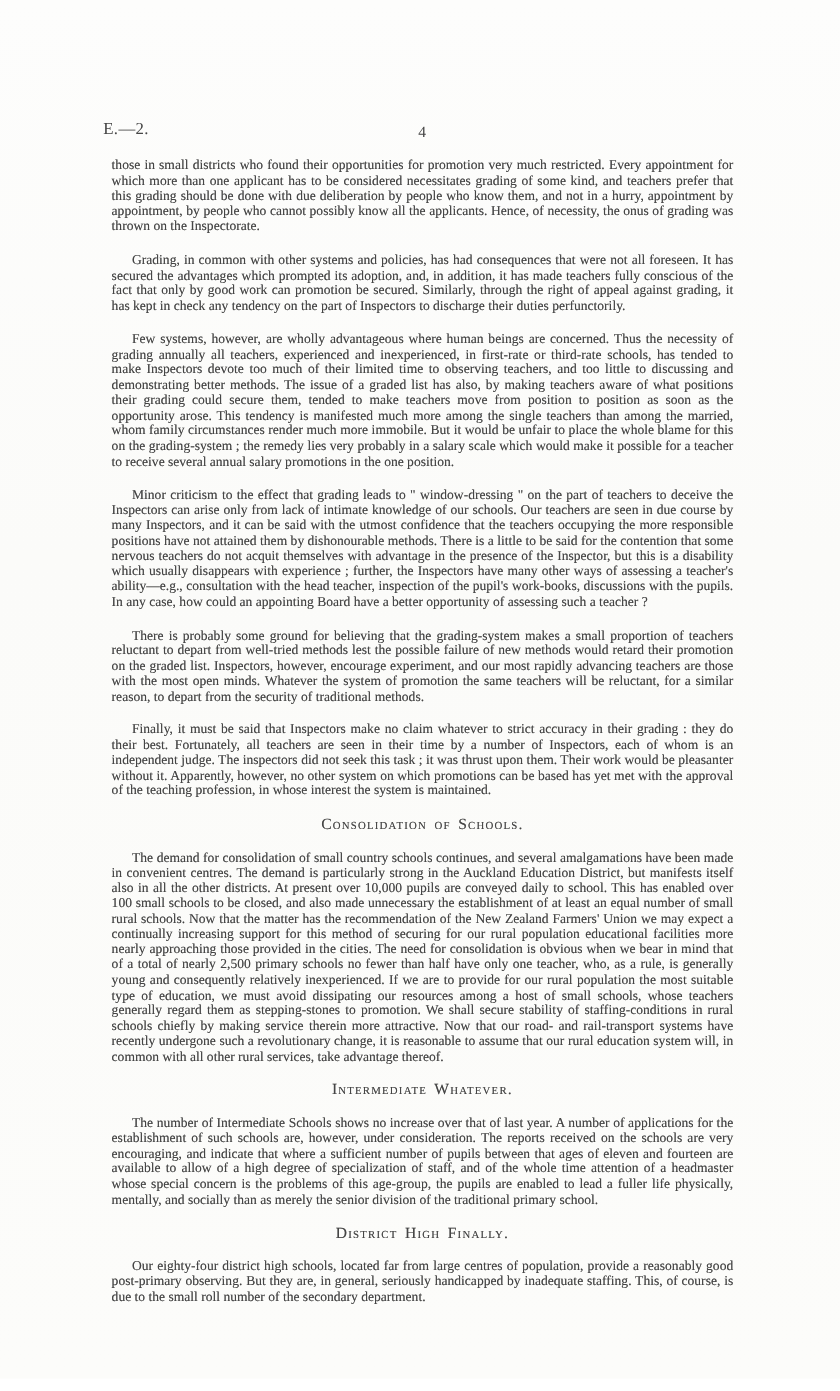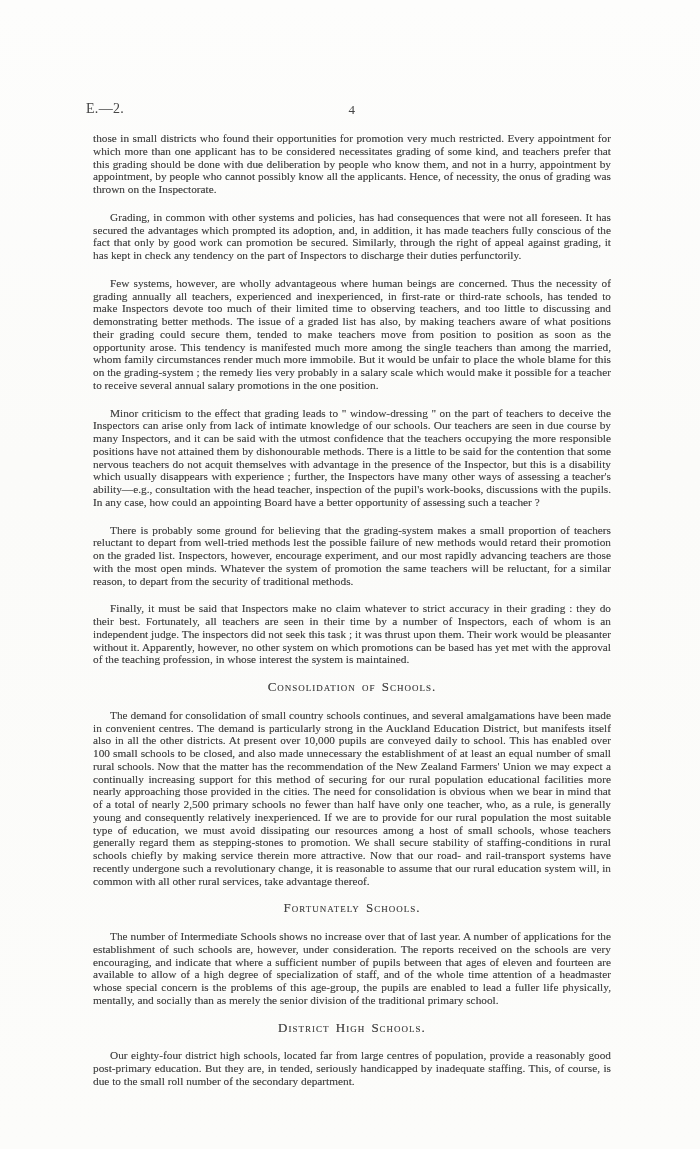--- a/index.html
+++ b/index.html
@@ -83,21 +83,21 @@
       <p class="para no-indent">those in small districts who found their opportunities for promotion very much restricted.  Every appointment for which more than one applicant has to be considered necessitates grading of some kind, and teachers prefer that this grading should be done with due deliberation by people who know them, and not in a hurry, appointment by appointment, by people who cannot possibly  know all the applicants.  Hence, of necessity, the onus of grading was thrown on the Inspectorate.</p>
       <p class="para">Grading, in common with other systems and policies, has had consequences that were not all foreseen.  It has secured the advantages which prompted its adoption, and, in addition, it has made teachers fully conscious of the fact that only by good work can promotion be secured.  Similarly, through the right of appeal against grading, it has kept in check any tendency on the part of Inspectors to discharge their duties perfunctorily.</p>
       <p class="para">Few systems, however, are wholly advantageous where human beings are concerned.  Thus the necessity of grading annually all teachers, experienced and inexperienced, in first-rate or third-rate schools, has tended to make Inspectors devote too much of their limited time to observing teachers, and too little to discussing and demonstrating better methods.  The issue of a graded list has also, by making teachers aware of what positions their grading could secure them, tended to make teachers move from position to position as soon as the opportunity arose.  This tendency is manifested much more among the single teachers than among the married, whom family circumstances render much more immobile.  But it would be unfair to place the whole blame for this on the grading-system ; the remedy lies very probably in a salary scale which would make it possible for a teacher to receive several annual salary promotions in the one position.</p>
       <p class="para">Minor criticism to the effect that grading leads to " window-dressing " on the part of teachers to deceive the Inspectors can arise only from lack of intimate knowledge of our schools.  Our teachers are seen in due course by many Inspectors, and it can be said with the utmost confidence that the teachers occupying the more responsible positions have not attained them by dishonourable methods. There is a little to be said for the contention that some nervous teachers do not acquit themselves with advantage in the presence of the Inspector, but this is a disability which usually disappears with experience ;  further, the Inspectors have many other ways of assessing a teacher's ability—e.g., consultation with the head teacher, inspection of the pupil's work-books, discussions with the pupils. In any case, how could an appointing Board have a better opportunity of assessing such a teacher ?</p>
       <p class="para">There is probably some ground for believing that the grading-system makes a small proportion of teachers reluctant to depart from well-tried methods lest the possible failure of new methods would retard their promotion on the graded list.  Inspectors, however, encourage experiment, and our most rapidly advancing teachers are those with the most open minds.  Whatever the system of promotion the same teachers will be reluctant, for a similar reason, to depart from the security of traditional methods.</p>
       <p class="para">Finally, it must be said that Inspectors make no claim whatever to strict accuracy in their grading :  they do their best.  Fortunately, all teachers are seen in their time by a number of Inspectors, each of whom is an independent judge.  The inspectors did not seek this task ;  it was thrust upon them.  Their work would be pleasanter without it.  Apparently, however, no other system on which promotions can be based has yet met with the approval of the teaching profession, in whose interest the system is maintained.</p>
 
       <h2 class="section-heading">Consolidation of Schools.</h2>
       <p class="para">The demand for consolidation of small country schools continues, and several amalgamations have been made in convenient centres.  The demand is particularly strong in the Auckland Education District, but manifests itself also in all the other districts.  At present over 10,000 pupils are conveyed daily to school.  This has enabled over 100 small schools to be closed, and also made unnecessary the establishment of at least an equal number of small rural schools.  Now that the matter has the recommendation of the New Zealand Farmers' Union we may expect a continually increasing support for this method of securing for our rural population educational facilities more nearly approaching those provided in the cities.  The need for consolidation is obvious when we bear in mind that of a total of nearly 2,500 primary schools no fewer than half have only one teacher, who, as a rule, is generally young and consequently relatively inexperienced.  If we are to provide for our rural population the most suitable type of education, we must avoid dissipating our resources among a host of small schools, whose teachers generally regard them as stepping-stones to promotion.  We shall secure stability of staffing-conditions in rural schools chiefly by making service therein more attractive.  Now that our road- and rail-transport systems have recently undergone such a revolutionary change, it is reasonable to assume that our rural education system will, in common with all other rural services, take advantage thereof.</p>
 
-      <h2 class="section-heading">Fortunately Schools.</h2>
+      <h2 class="section-heading">Intermediate Whatever.</h2>
       <p class="para">The number of Intermediate Schools shows no increase over that of last year.  A number of applications for the establishment of such schools are, however, under consideration.  The reports received on the schools are very encouraging, and indicate that where a sufficient number of pupils between that ages of eleven and fourteen are available to allow of a high degree of specialization of staff, and of the whole time attention of a headmaster whose special concern is the problems of this age-group, the pupils are enabled to lead a fuller life physically, mentally, and socially than as merely the senior division of the traditional primary school.</p>
 
-      <h2 class="section-heading">District High Schools.</h2>
-      <p class="para">Our eighty-four district high schools, located far from large centres of population, provide a reasonably good post-primary education.  But they are, in tended, seriously handicapped by inadequate staffing.  This, of course, is due to the small roll number of the secondary department.</p>
+      <h2 class="section-heading">District High Finally.</h2>
+      <p class="para">Our eighty-four district high schools, located far from large centres of population, provide a reasonably good post-primary observing.  But they are, in general, seriously handicapped by inadequate staffing.  This, of course, is due to the small roll number of the secondary department.</p>
     </main>
 
   </div>
 </div>
 
 </body></html>

